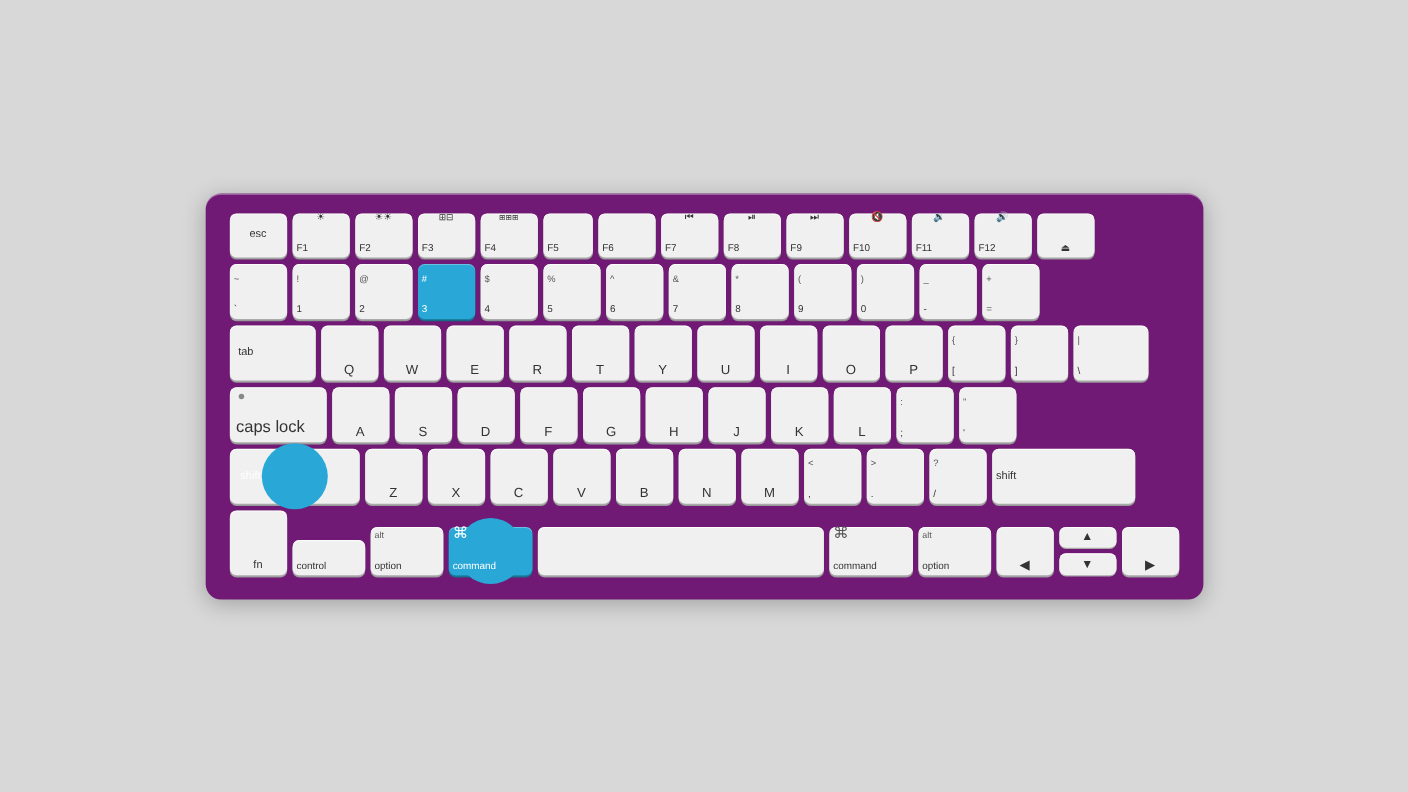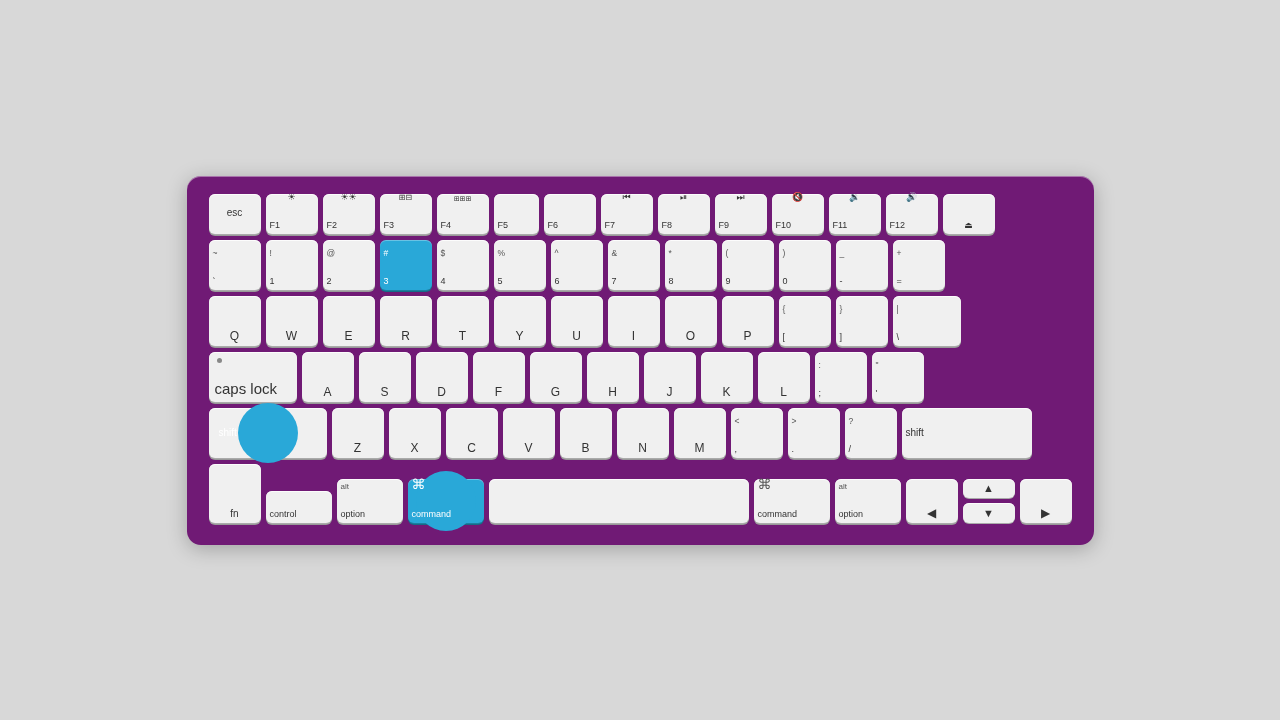--- a/index.html
+++ b/index.html
@@ -265,20 +265,23 @@
       <span class="symbol-top">_</span>
       <span class="symbol-bottom">-</span>
     </div>
     <div class="key key-unit">
       <span class="symbol-top">+</span>
       <span class="symbol-bottom">=</span>
     </div>
   </div>
 
   <div class="key-row">
+    <div class="key key-tab">
+      <span class="bottom-label" style="font-size:10px;">tab</span>
+    </div>
     <div class="key key-unit">
       <span class="center-label">Q</span>
     </div>
     <div class="key key-unit">
       <span class="center-label">W</span>
     </div>
     <div class="key key-unit">
       <span class="center-label">E</span>
     </div>
     <div class="key key-unit">

